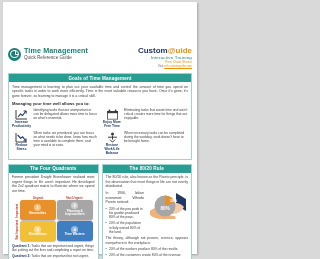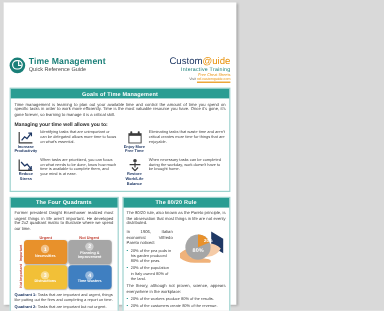--- a/index.html
+++ b/index.html
@@ -25,21 +25,21 @@
   }
   .clock-badge::after{
     content:""; position:absolute; left:50%; top:6.2px; width:3.2px; height:1px;
     background:#fff;
   }
   .clock-ring{ position:absolute; inset:2.2px; border:1px solid #fff; border-radius:50%; }
   .title-block .t1 { font-size:7.2px; font-weight:bold; color:#1a7f78; line-height:8px; letter-spacing:.1px;}
   .title-block .t2 { font-size:4.6px; color:#4c4c4c; line-height:6px; }
 
   .brand-right { text-align:right; padding-top:1px; }
-  .cg-logo { font-size:8px; font-weight:normal; color:#1f3864; line-height:9px; white-space:nowrap;}
+  .cg-logo { font-size:8px; font-weight:bold; color:#1f3864; line-height:9px; white-space:nowrap;}
   .cg-logo .at { color:#e8910a; }
   .cg-logo .gu { color:#e8910a; }
   .cg-sub { font-size:4.4px; color:#1a7f78; line-height:5px; letter-spacing:.2px;}
   .cg-free { font-size:3.2px; color:#e8910a; line-height:4px; }
   .cg-visit { font-size:3px; color:#6b6b6b; line-height:4px; }
   .cg-visit a { color:#e8910a; text-decoration:underline; }
 
   
   .panel { border:0.7px solid #9ed3cf; background:#fff; margin-top:2px; }
   .panel-head {

